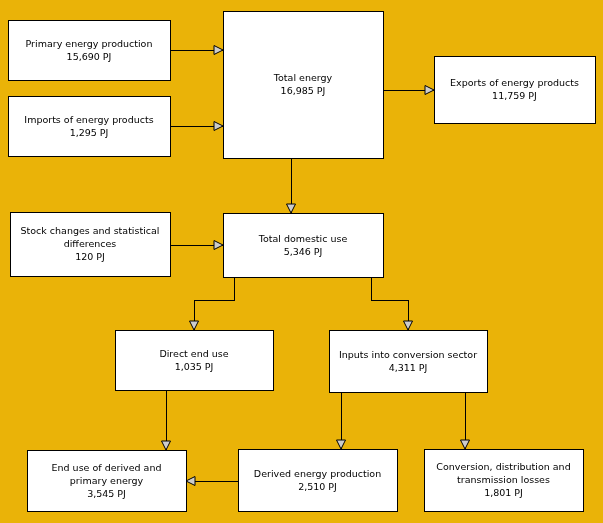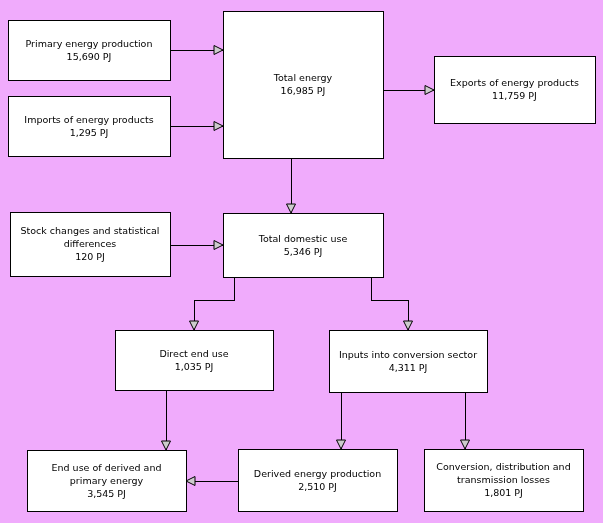--- a/index.html
+++ b/index.html
@@ -8,21 +8,21 @@
     padding: 0;
     background: #ffffff;
   }
   body {
     font-family: "DejaVu Sans", sans-serif;
   }
   #diagram-root {
     position: relative;
     width: 603px;
     height: 523px;
-    background: #f0abfc;
+    background: #eab308;
     overflow: hidden;
   }
   svg.flow {
     display: block;
     width: 603px;
     height: 523px;
   }
   .box-rect {
     fill: #ffffff;
     stroke: #000000;

